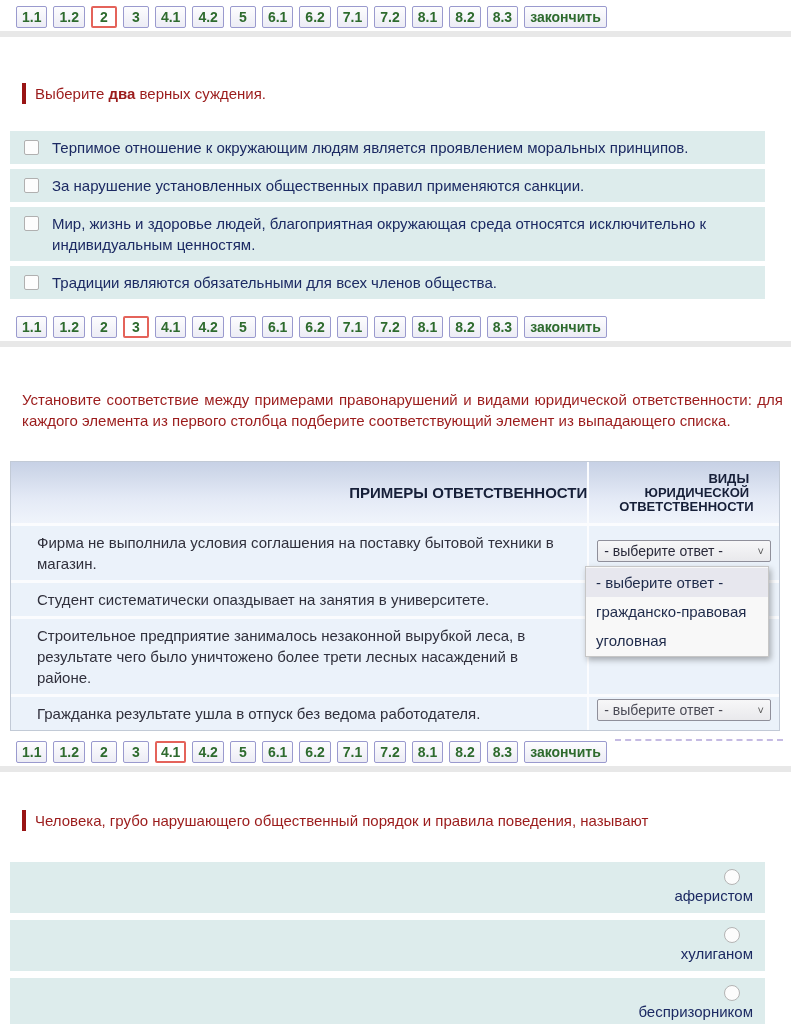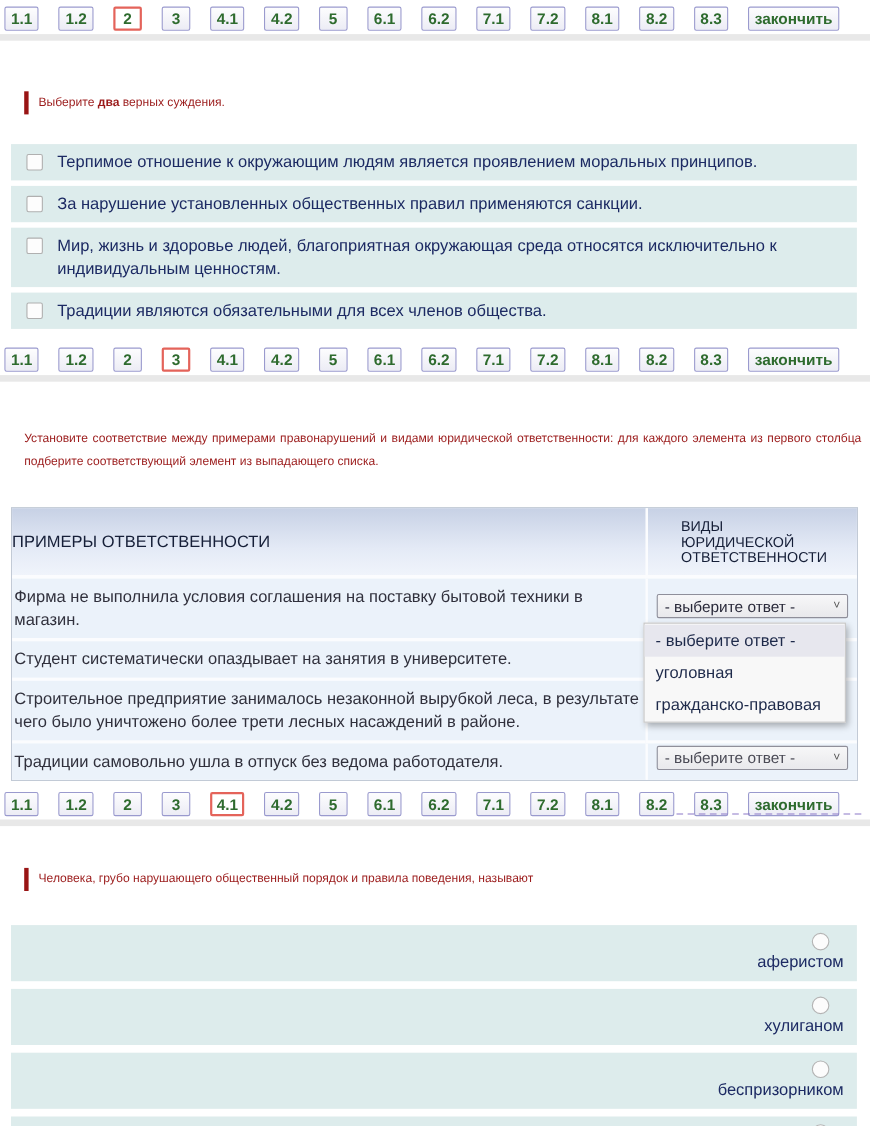--- a/index.html
+++ b/index.html
@@ -1,57 +1,57 @@
 <!DOCTYPE html>
 <html><head>
 <meta charset="utf-8">
 <style>
   * { margin:0; padding:0; box-sizing:border-box; }
   html,body { width:791px; height:1024px; background:#fff; overflow:hidden;
     font-family:"Liberation Sans","DejaVu Sans",sans-serif; position:relative; }
 
   
-  .nav { display:flex; gap:18px; align-items:flex-start; padding:6px 0 3px 4px; background:#fff; }
+  .nav { display:flex; gap:6px; align-items:flex-start; padding:6px 0 3px 16px; background:#fff; }
   .tab { display:inline-flex; align-items:center; justify-content:center; height:22px;
     min-width:26px; padding:0 5px; background:linear-gradient(180deg,#fdfdfe,#ececf5);
     border:1px solid #9a9ace; border-radius:2px; color:#2e6b2e; font-weight:bold;
     font-size:14px; cursor:pointer; }
   .tab.active { border:2px solid #e4635a; padding:0 4px; background:#fff; }
   .strip { height:6px; background:#e8e8e8; width:791px; }
 
   
-  .question { display:flex; margin-left:8px; margin-right:8px; color:#9b1b1b; font-size:11px; line-height:21px;padding-left:14px; }
+  .question { display:flex; margin-left:8px; margin-right:8px; color:#9b1b1b; font-size:15px; line-height:21px;padding-left:14px; }
   .qbar { width:4px; background:#991414; margin-right:9px; flex-shrink:0; }
   .q1 { margin-top:46px; }
   .q2 { margin-top:42px; text-align:justify;flex-direction:column; }
   .q3 { margin-top:38px; }
   .bold { font-weight:bold; }
 
   
-  .options { margin:27px 12px 0 10px; }
+  .options { margin:27px 26px 0 10px; }
   .opt { display:flex; align-items:flex-start; background:#ddecec; min-height:33px;
     padding:6px 12px 6px 14px; margin-bottom:5px; cursor:pointer; }
   .opt-text { color:#1c2a63; font-size:15px; line-height:21px; }
   .cb { width:15px; height:15px; background:#fdfdfd; border:1px solid #b0b0b0;
     border-radius:2px; margin:3px 13px 0 0; flex-shrink:0; }
   .radio-row { align-items:flex-end; min-height:35px; padding:7px 12px 7px 14px; margin-bottom:7px;flex-direction:column; }
   .rb { width:16px; height:16px; background:#fcfcfc; border:1px solid #b4b4b4;
     border-radius:50%; margin-right:13px; flex-shrink:0; }
 
   
   .table-wrap { position:relative; margin:30px 10px 0 10px; width:770px; }
   table { border-collapse:separate; border-spacing:0; width:770px;
     border:1px solid #c2cad6; }
   th { background:linear-gradient(180deg,#c7d1e5 0%,#e4eaf6 60%,#f0f4fb 100%);
-    color:#161f38; font-size:15px; font-weight:normal; height:64px; text-align:left;
+    color:#161f38; font-size:15px; font-weight:bold; height:64px; text-align:right;
     vertical-align:middle; border-bottom:3px solid #fbfcfe; }
   th.col2 { border-left:2px solid #fbfcfe; font-size:13px; line-height:14px; }
   th.col2 .hdr-inner { max-width:130px; margin:0 auto; }
   td { background:#ebf2fa; font-size:15px; color:#30303c; line-height:21px;
-    padding:6px 2px; vertical-align:top; border-bottom:3px solid #fbfcfe; }
+    padding:6px 26px; vertical-align:top; border-bottom:3px solid #fbfcfe; }
   td.c1 { width:578px; }
   td.c2 { width:192px; border-left:2px solid #fbfcfe; position:relative; padding:0 8px; }
   tr:last-child td { border-bottom:none; }
 
   .select-box { height:22px; background:linear-gradient(180deg,#f7f7f8,#e9e9ec);
     border:1px solid #8f8f9a; border-radius:2px; display:flex; align-items:center;
     justify-content:space-between; padding:0 6px; font-size:14px; color:#2a2a3a;
     cursor:pointer; }
   .sel-r1 { margin-top:14px; }
   .sel-r4 { margin-top:2px; color:#4a4a55; }
@@ -161,35 +161,35 @@
       </tr>
       <tr>
         <td class="c1">Студент систематически опаздывает на занятия в университете.</td>
         <td class="c2"></td>
       </tr>
       <tr>
         <td class="c1">Строительное предприятие занималось незаконной вырубкой леса, в результате чего было уничтожено более трети лесных насаждений в районе.</td>
         <td class="c2"></td>
       </tr>
       <tr>
-        <td class="c1">Традиции самовольно ушла в отпуск без ведома работодателя.</td>
+        <td class="c1">Гражданка результате ушла в отпуск без ведома работодателя.</td>
         <td class="c2">
           <div class="select-box sel-r4">
             <span>- выберите ответ -</span>
             <span class="chev">˅</span>
           </div>
         </td>
       </tr>
     </tbody>
       </table>
 
     <div class="dd-list">
       <div class="dd-item selected">- выберите ответ -</div>
+      <div class="dd-item">гражданско-правовая</div>
       <div class="dd-item">уголовная</div>
-      <div class="dd-item">гражданско-правовая</div>
     </div>
   </div>
 </div>
 
 <div class="watermark"></div>
 <div class="s3">
   <div class="nav">
     <div class="tab">1.1</div>
     <div class="tab">1.2</div>
     <div class="tab">2</div>

